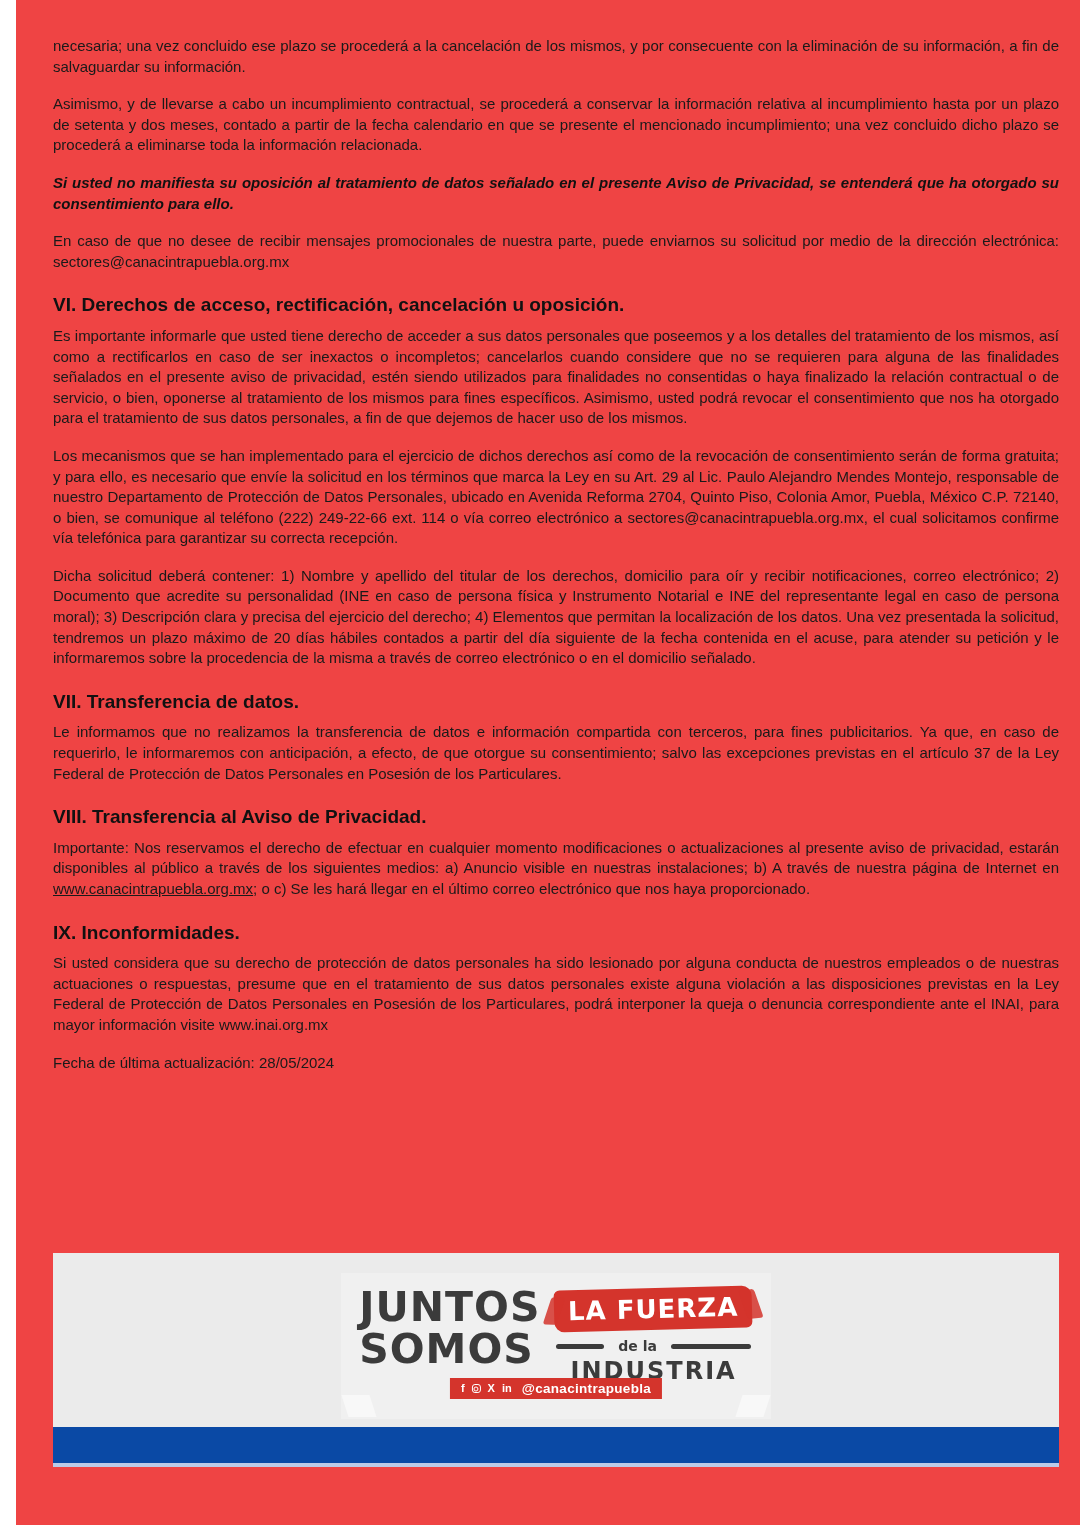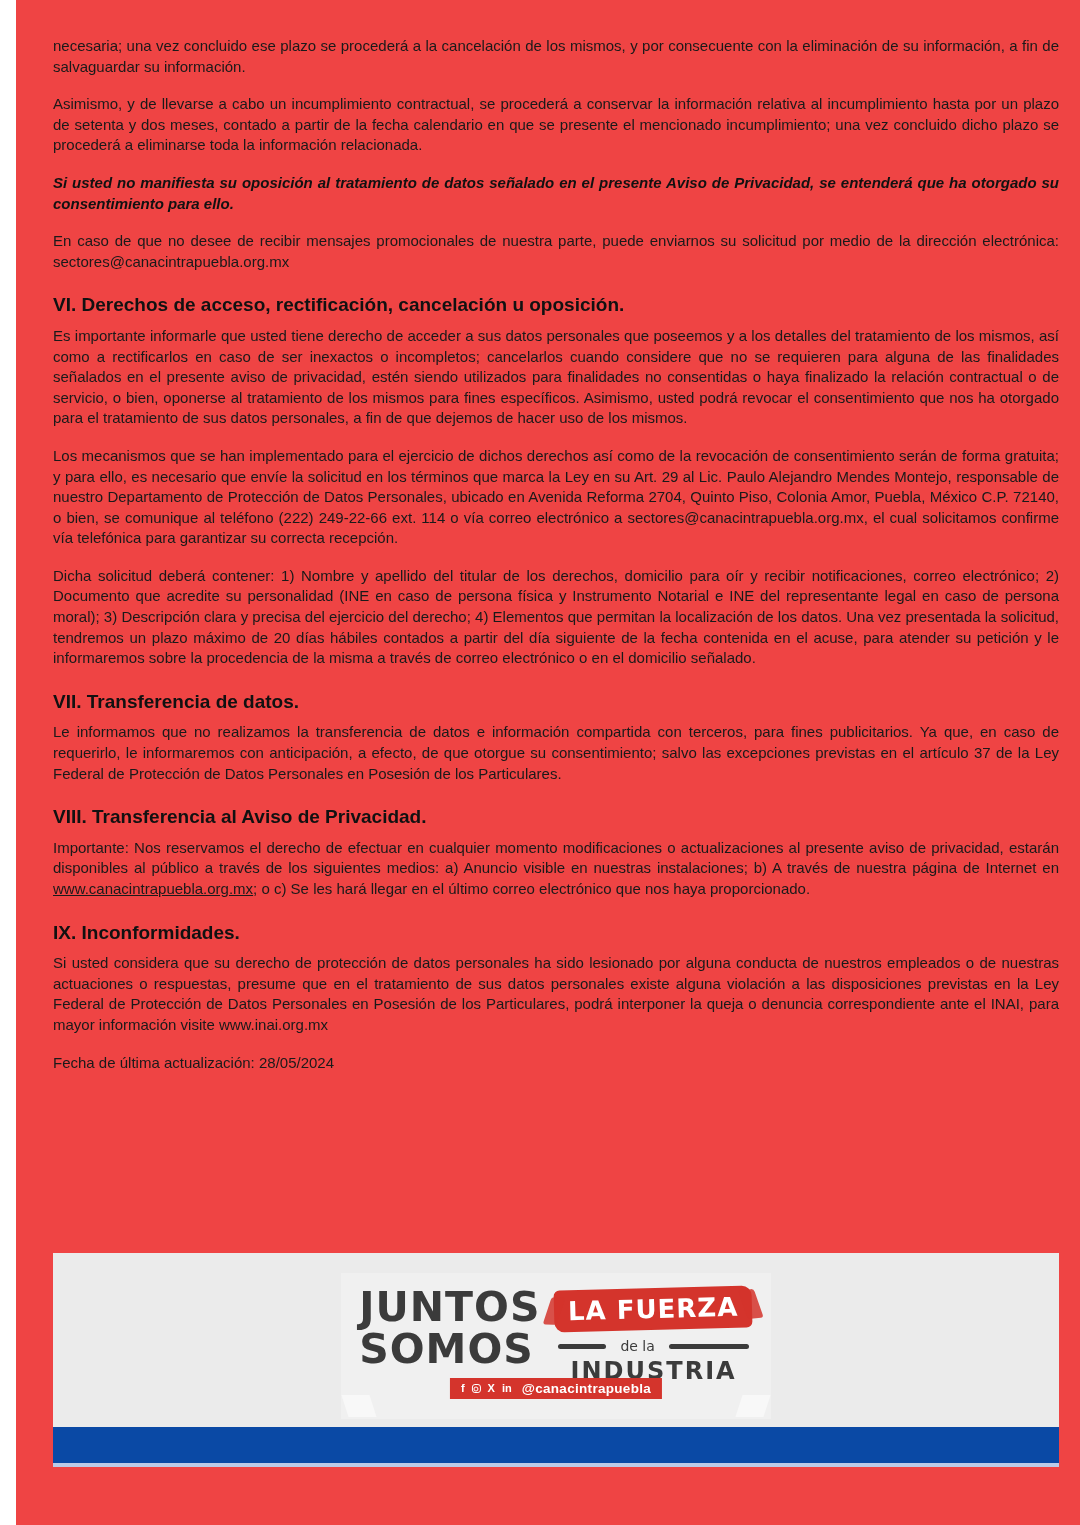--- a/index.html
+++ b/index.html
@@ -148,21 +148,21 @@
     opacity:.85;
     transform:skewX(14deg) rotate(-4deg);
     border-radius:3px;
   }
   .dela-row{
     display:flex;
     align-items:center;
     gap:14px;
     margin-top:8px;
     color:var(--brand-dark,#3b3b3b);
-    font-weight:normal;
+    font-weight:bold;
     font-size:14px;
     font-family:"DejaVu Sans", sans-serif;
   }
   .dela-line{
     height:5px;
     background:var(--brand-dark,#3b3b3b);
     border-radius:3px;
   }
   .dela-line.l{width:48px;}
   .dela-line.r{width:80px;}

